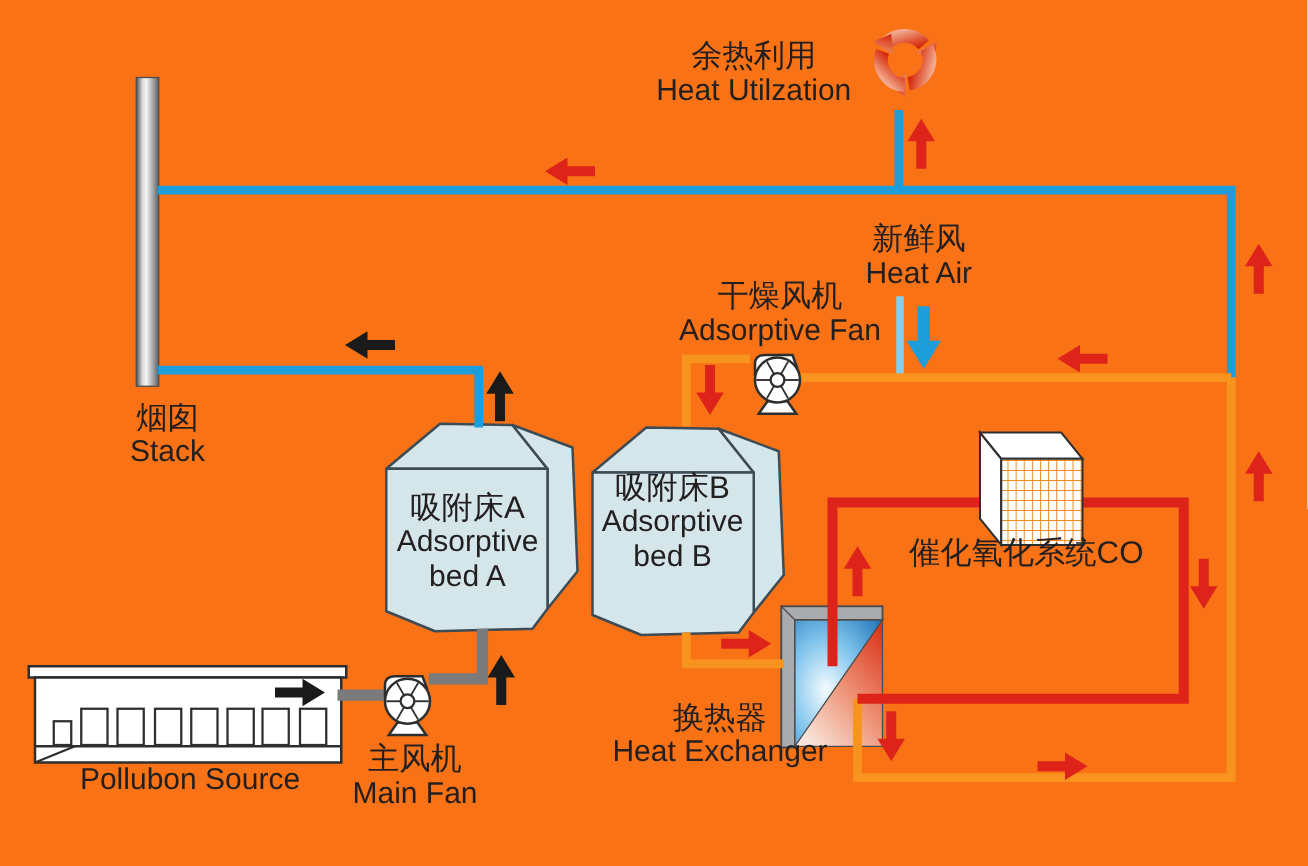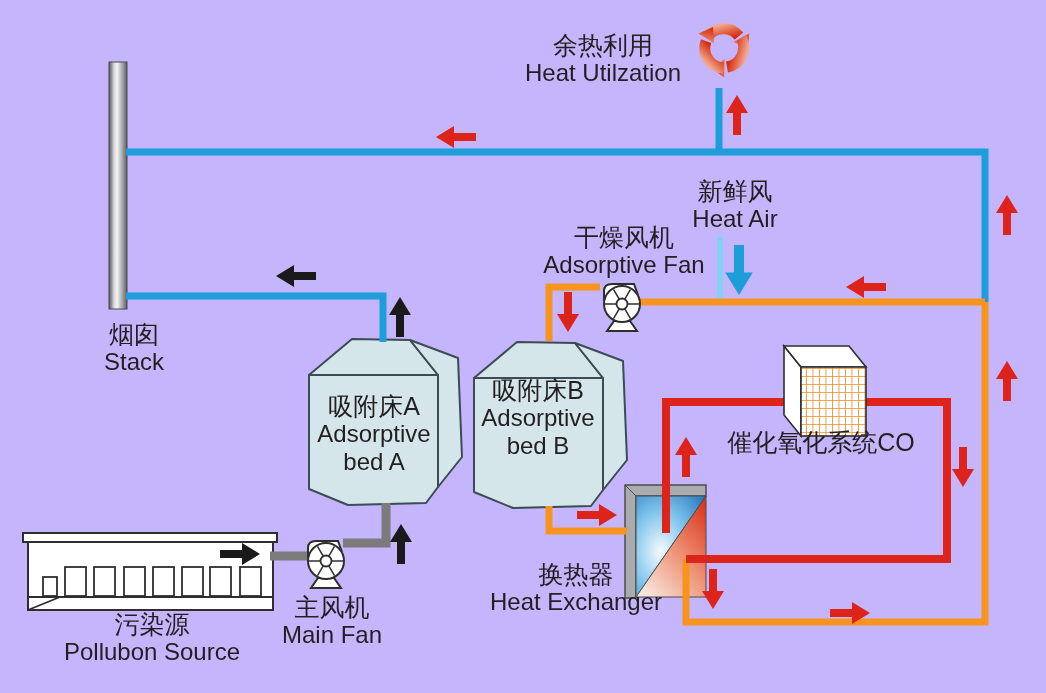--- a/index.html
+++ b/index.html
@@ -1,17 +1,17 @@
 <!DOCTYPE html>
 <html style="--c-blue: #1d9dd9; --c-lightblue: #84d0f2; --c-orange: #f7941e; --c-red: #de231a; --c-pipe-gray: #7b7b7b; --c-arrow-black: #1a1a1a; --c-bed-fill: #d5e6ea; --c-bed-stroke: #3c4b55; --c-outline: #2e2e2e; --c-text: #231f20;"><head>
 <meta charset="utf-8">
 <style>
   html,body{margin:0;padding:0;background:#ffffff;}
   .stage{
-    position:relative;width:1046px;height:693px;background:#c4b5fd;overflow:hidden;
+    position:relative;width:1046px;height:693px;background:#f97316;overflow:hidden;
     font-family:"Liberation Sans","DejaVu Sans",sans-serif;color:var(--c-text,#231f20);
   }
   .stage svg{position:absolute;left:0;top:0;}
   .lbl{
     position:absolute;text-align:center;transform:translateX(-50%);
     font-size:24px;line-height:28px;white-space:nowrap;color:var(--c-text,#231f20);
   }
   .lbl .zh{font-size:25px;}
   .lbl.big{font-size:25px;}
 </style>
@@ -196,17 +196,16 @@
   <div class="zh">换热器</div>
   <div>Heat Exchanger</div>
 </div>
 
 <div class="lbl" style="left:332px;top:593px">
   <div class="zh">主风机</div>
   <div>Main Fan</div>
 </div>
 
 <div class="lbl" style="left:152px;top:610px">
-  <div class="zh">污染源</div>
   <div>Pollubon Source</div>
 </div>
 
 </div>
 
 </body></html>

